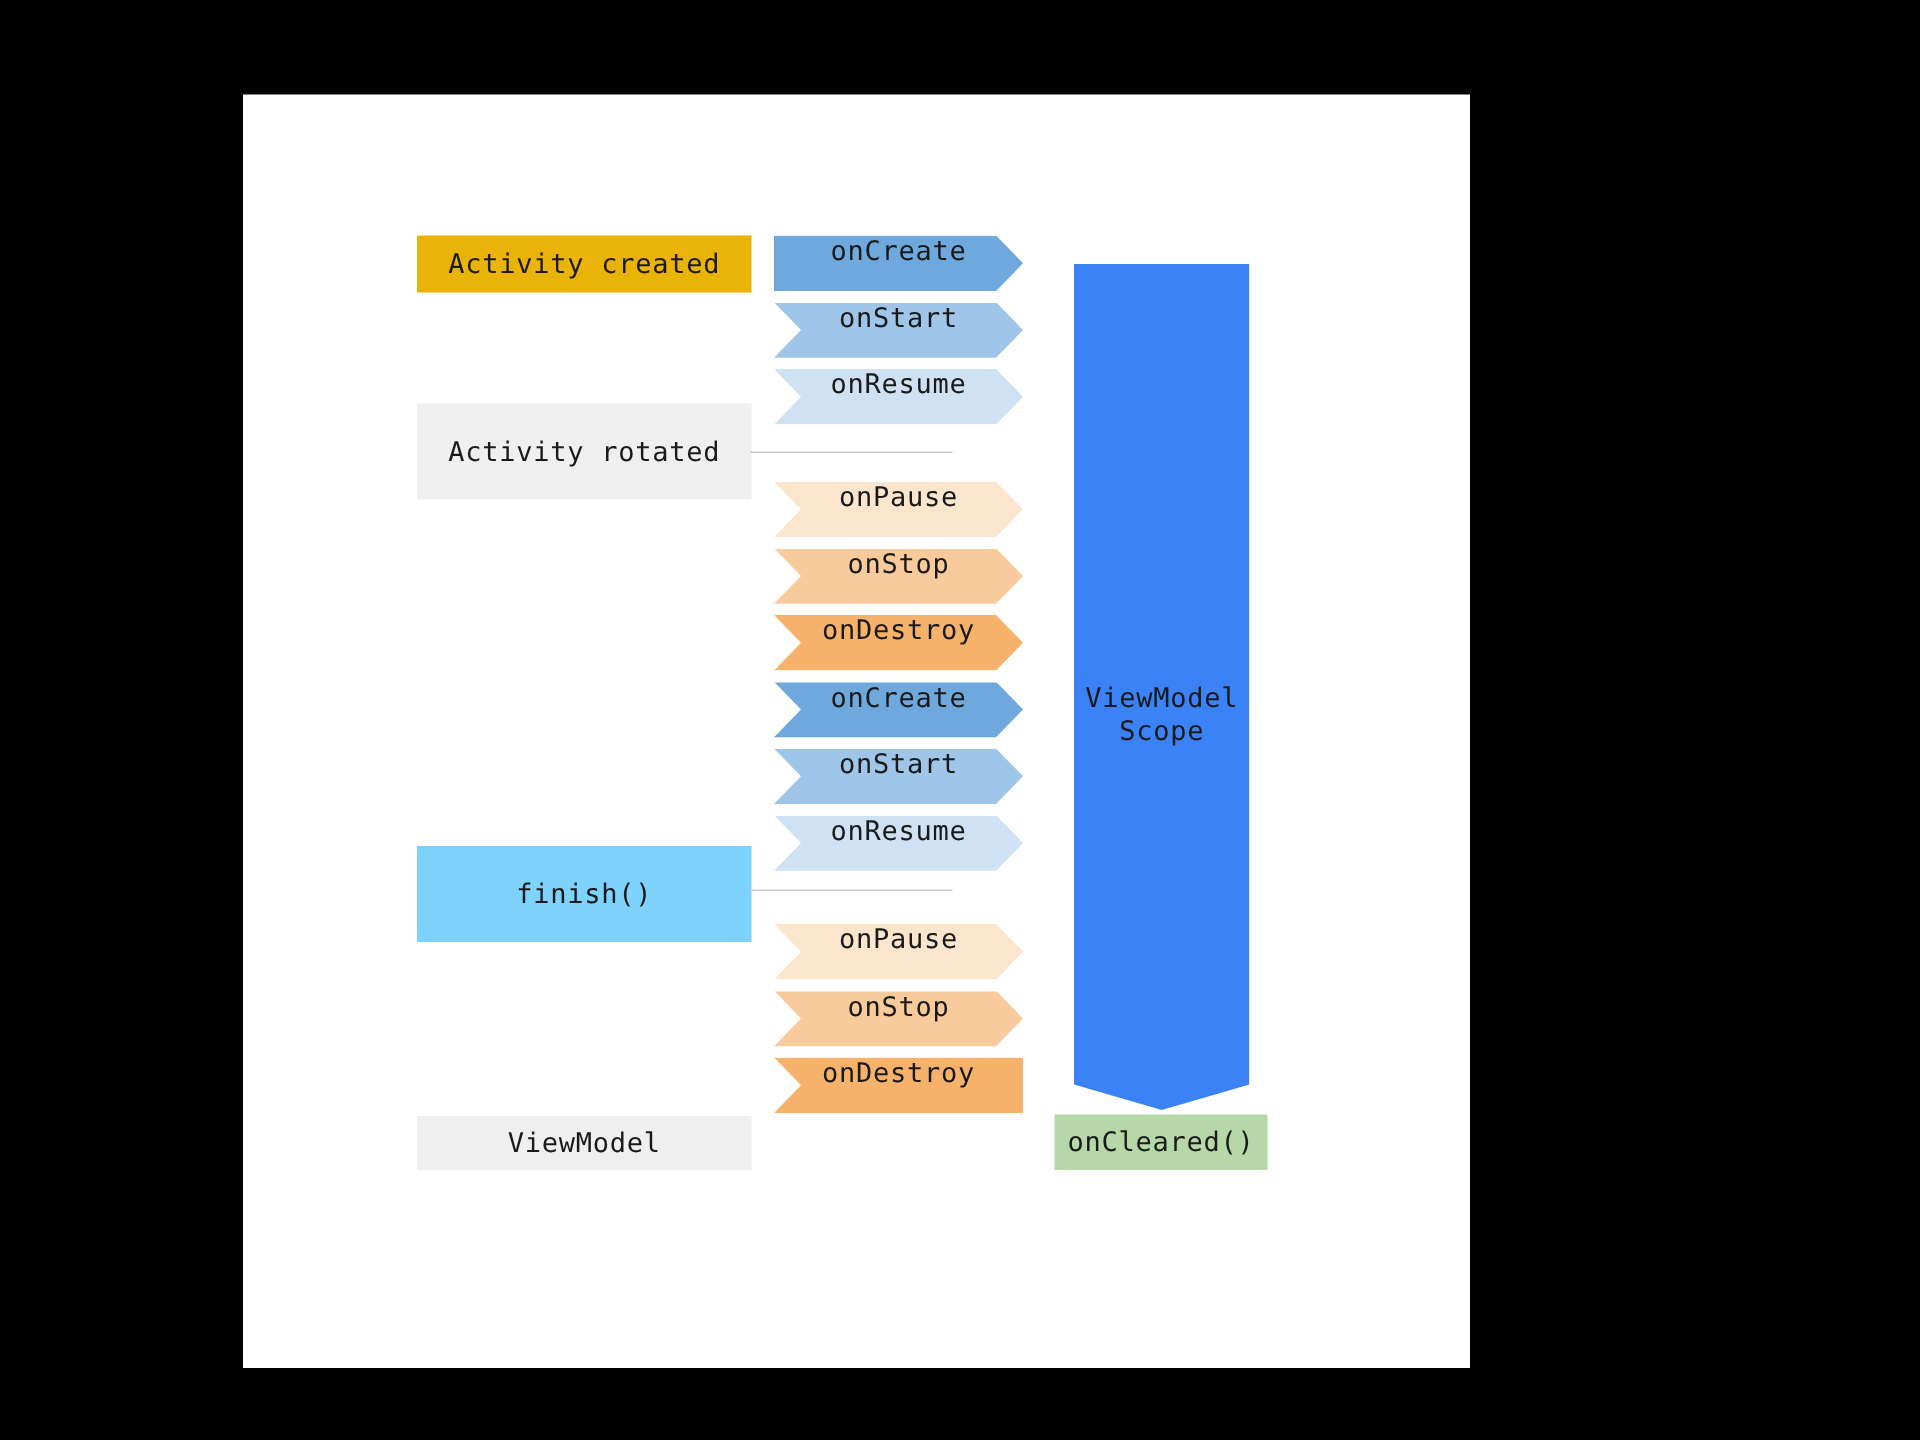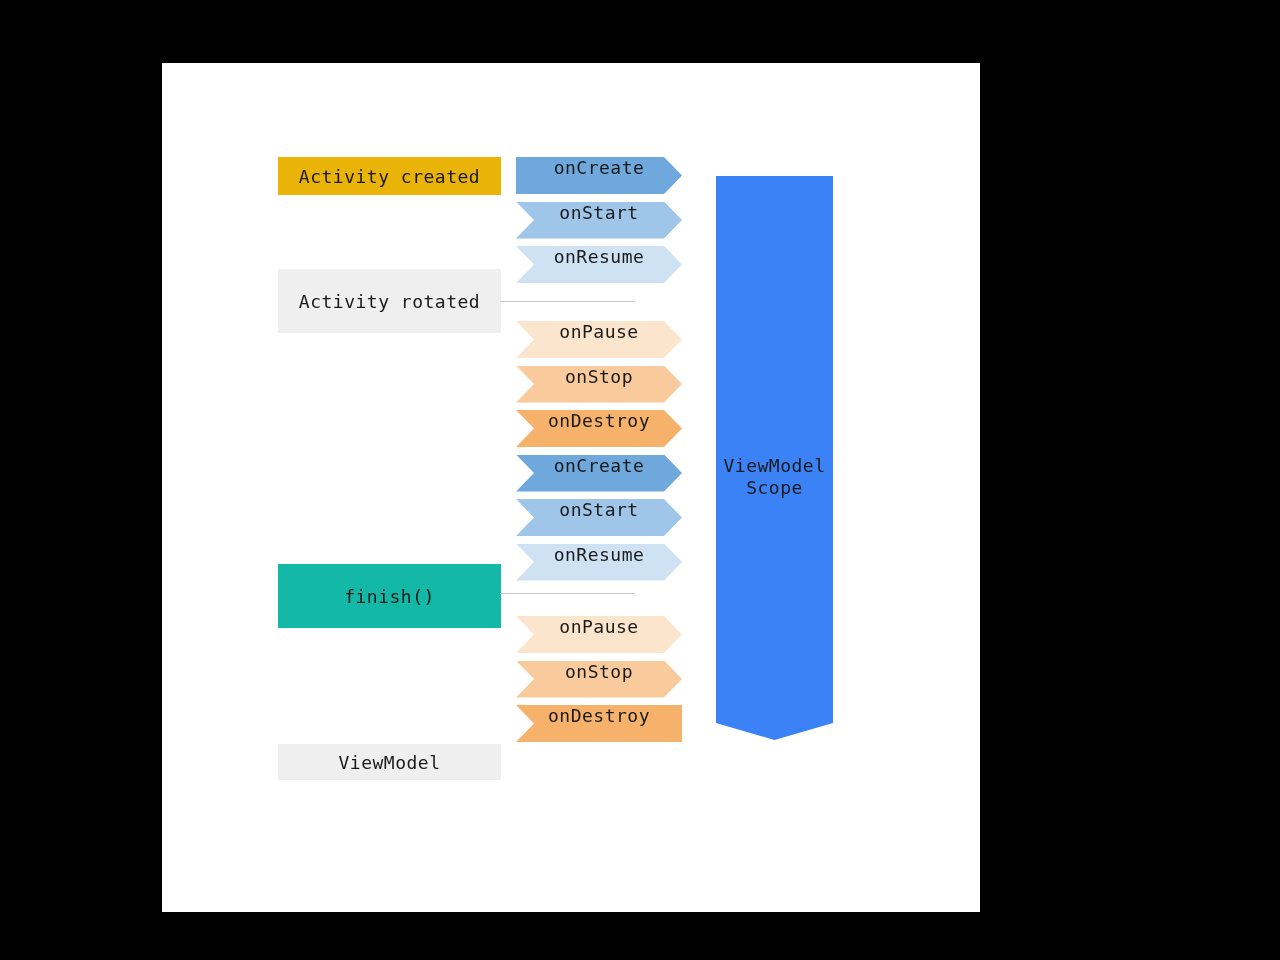--- a/index.html
+++ b/index.html
@@ -96,21 +96,21 @@
 
 <div id="canvas">
 
   <div id="state-labels">
       <div class="state-label" style="top: 94px; height: 38px; background: #eab308;">
         <span>Activity created</span>
       </div>
       <div class="state-label" style="top: 206px; height: 64px; background: rgb(239, 239, 239);">
         <span>Activity rotated</span>
       </div>
-      <div class="state-label" style="top: 501px; height: 64px; background: #14b8a6;">
+      <div class="state-label" style="top: 501px; height: 64px; background: #7dd3fc;">
         <span>finish()</span>
       </div>
       <div class="state-label" style="top: 681px; height: 36px; background: rgb(239, 239, 239);">
         <span>ViewModel</span>
       </div>
     </div>
 
   <div id="chevrons">
       <div class="chevron start" style="top: 94px; background: rgb(111, 168, 220);">
         <span>onCreate</span>
@@ -153,14 +153,17 @@
   <div id="dividers">
       <div class="divider" style="top: 237.5px; background: rgb(201, 201, 201);"></div>
       <div class="divider" style="top: 530px; background: rgb(201, 201, 201);"></div>
     </div>
 
   <div id="viewmodel-scope-arrow" style="background: #3b82f6;">
     <span>ViewModel</span>
     <span>Scope</span>
   </div>
 
+  <div id="oncleared-box" style="background: rgb(182, 215, 168);">
+    <span>onCleared()</span>
+  </div>
 
 </div>
 
 </body></html>

